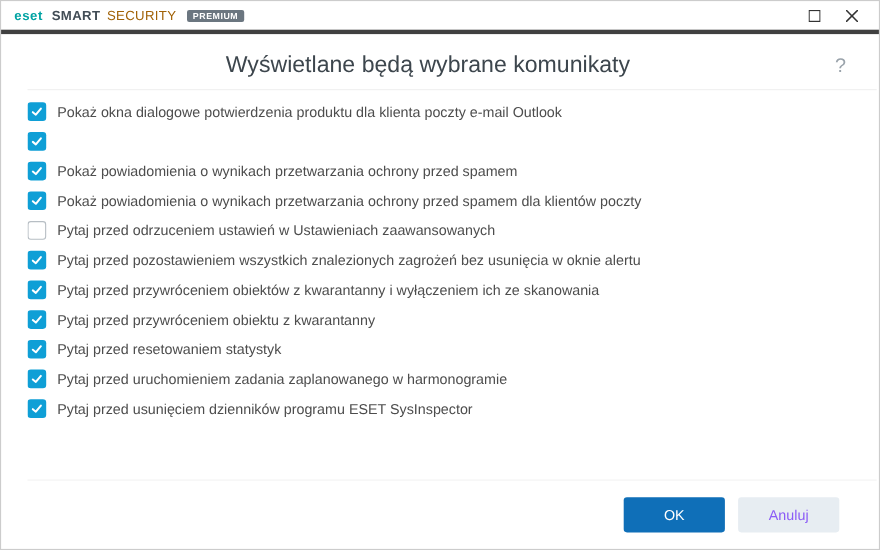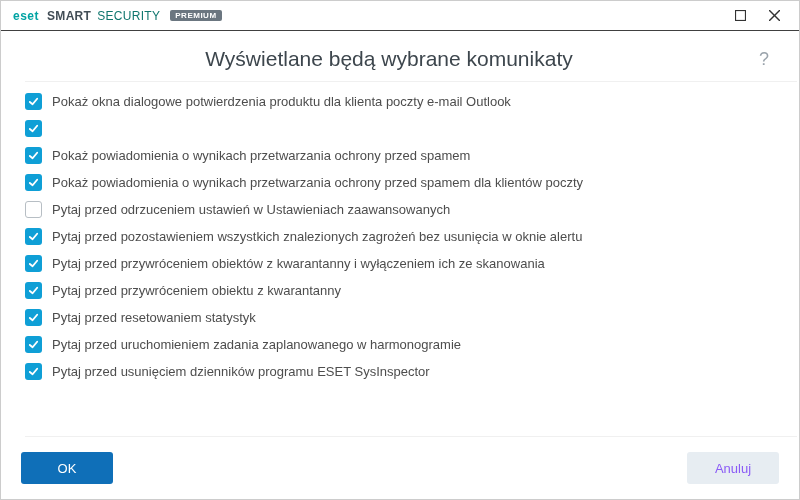--- a/index.html
+++ b/index.html
@@ -1,40 +1,40 @@
 <!DOCTYPE html>
 <html><head>
 <meta charset="utf-8">
 <style>
   * { box-sizing: border-box; margin: 0; padding: 0; }
   html, body { width: 800px; height: 500px; font-family: "Segoe UI", Arial, sans-serif; background: #fff; color: #333; overflow: hidden; }
   .window { width: 800px; height: 500px; border: 1px solid #ccc; display: flex; flex-direction: column; }
-  .titlebar { height: 30px; display: flex; align-items: center; padding: 0 8px 0 12px; border-bottom: 1px solid #404040; }
+  .titlebar { height: 30px; display: flex; align-items: center; padding: 0 8px 0 12px; border-bottom: 4px solid #404040; }
   .brand { display: flex; align-items: center; gap: 6px; font-size: 12px; font-weight: 600; color: #424d56; letter-spacing: 0.3px; }
   .brand .eset { color: #00a3a3; font-weight: 700; font-size: 12px; letter-spacing: 0.5px; margin-right: 2px; }
-  .brand .thin { font-weight: 300; color: #0f766e; }
+  .brand .thin { font-weight: 300; color: #a16207; }
   .badge { background: #6b7680; color: #fff; font-size: 8px; font-weight: 700; padding: 1px 5px; border-radius: 2px; letter-spacing: 0.5px; margin-left: 4px; }
   .titlebar-spacer { flex: 1; }
   .win-btn { width: 34px; height: 28px; display: flex; align-items: center; justify-content: center; cursor: pointer; }
   .win-btn svg { width: 11px; height: 11px; }
   .header { padding: 16px 24px 10px 24px; display: flex; align-items: center; text-align: center; }
   .header h1 { font-size: 21px; font-weight: 400; color: #3d464d; flex: 1; }
   .help { color: #9aa3ab; font-size: 18px; cursor: pointer; padding: 0 6px; }
   .body { flex: 1; padding: 0 2px 0 24px; overflow: hidden; position: relative; }
   .scroll-area { height: 100%; overflow-y: scroll; padding-right: 6px; padding-top: 6px; padding-bottom: 6px; border-top: 1px solid #f0f0f0; border-bottom: 1px solid #f0f0f0;}
   .scroll-area::-webkit-scrollbar { width: 10px; }
   .scroll-area::-webkit-scrollbar-track { background: #f4f4f4; border-radius: 5px; }
   .scroll-area::-webkit-scrollbar-thumb { background: #c9ced2; border-radius: 5px; }
   .row { display: flex; align-items: center; gap: 10px; padding: 5px 0 5px 0; min-height: 27px; }
   .chk { width: 17px; height: 17px; border-radius: 3px; display: flex; align-items: center; justify-content: center; flex-shrink: 0; cursor: pointer; }
   .chk.on { background: #0f9fd6; }
   .chk.off { background: #fff; border: 1.5px solid #b7bec4; }
   .chk.on svg { width: 11px; height: 11px; }
   .lbl { font-size: 13px; color: #4d4d4d; cursor: default; }
-  .footer { height: 62px; display: flex; align-items: center; justify-content: space-between; gap: 12px; padding: 0 20px; }
+  .footer { height: 62px; display: flex; align-items: center; justify-content: flex-end; gap: 12px; padding: 0 36px; }
   .btn { min-width: 92px; height: 32px; border-radius: 3px; font-size: 13px; display: flex; align-items: center; justify-content: center; cursor: pointer; border: none; }
   .btn-primary { background: #0f6fb8; color: #fff; }
   .btn-secondary { background: #e7edf2; color: #8b5cf6; }
 </style>
 </head>
 <body>
 
 <div class="window">
 
   <div class="titlebar">

